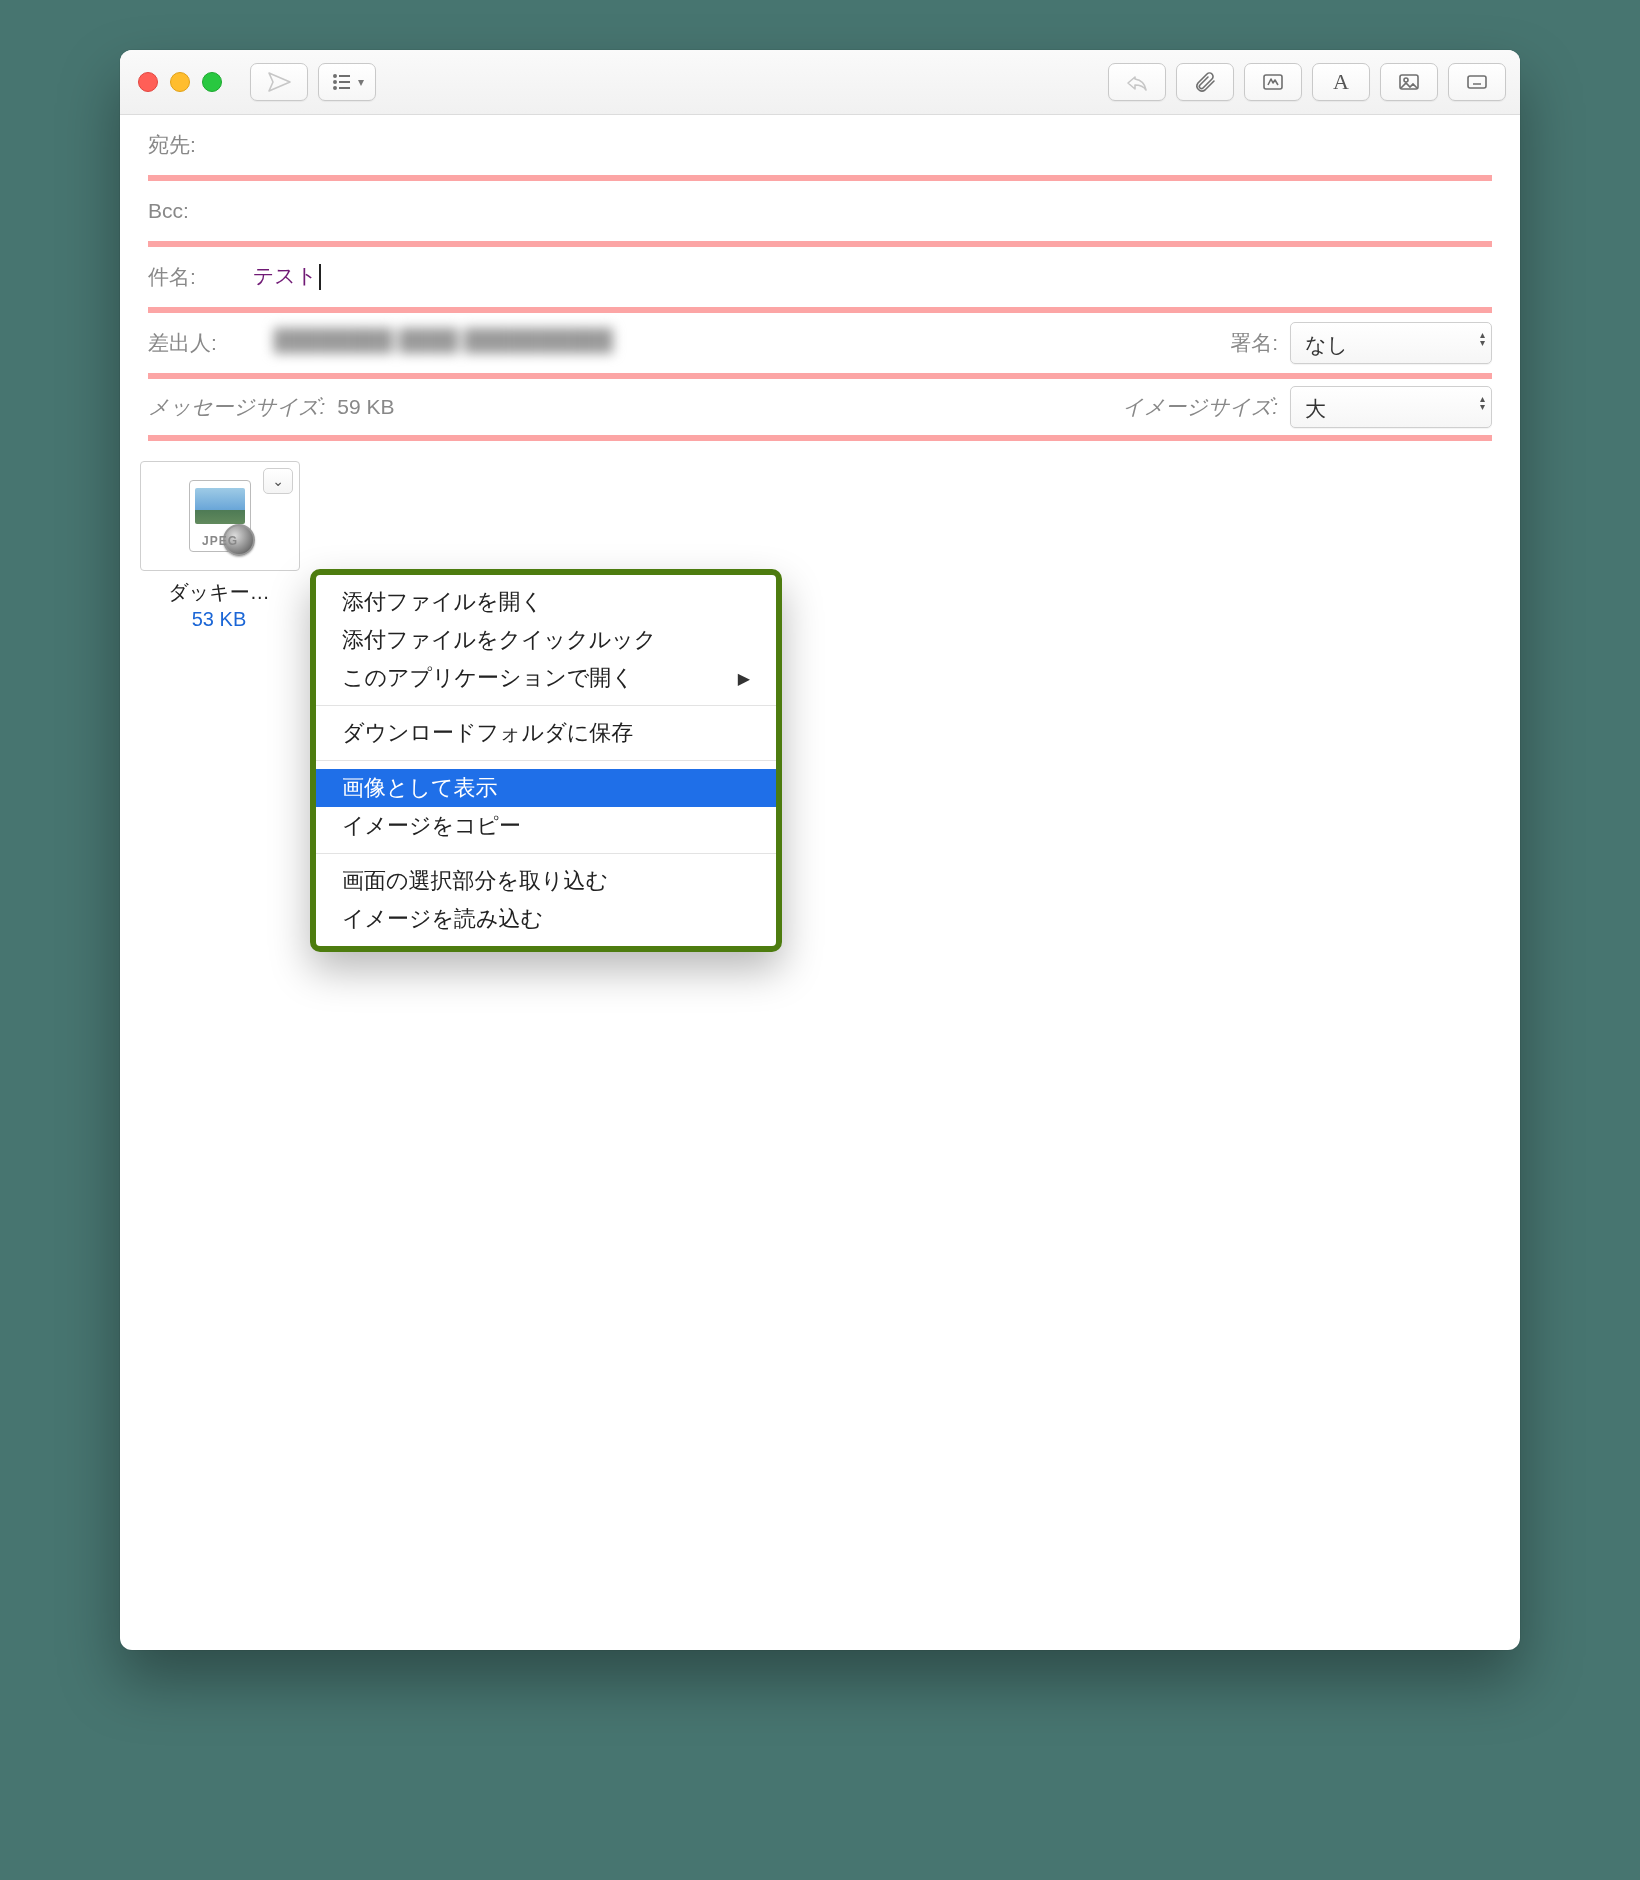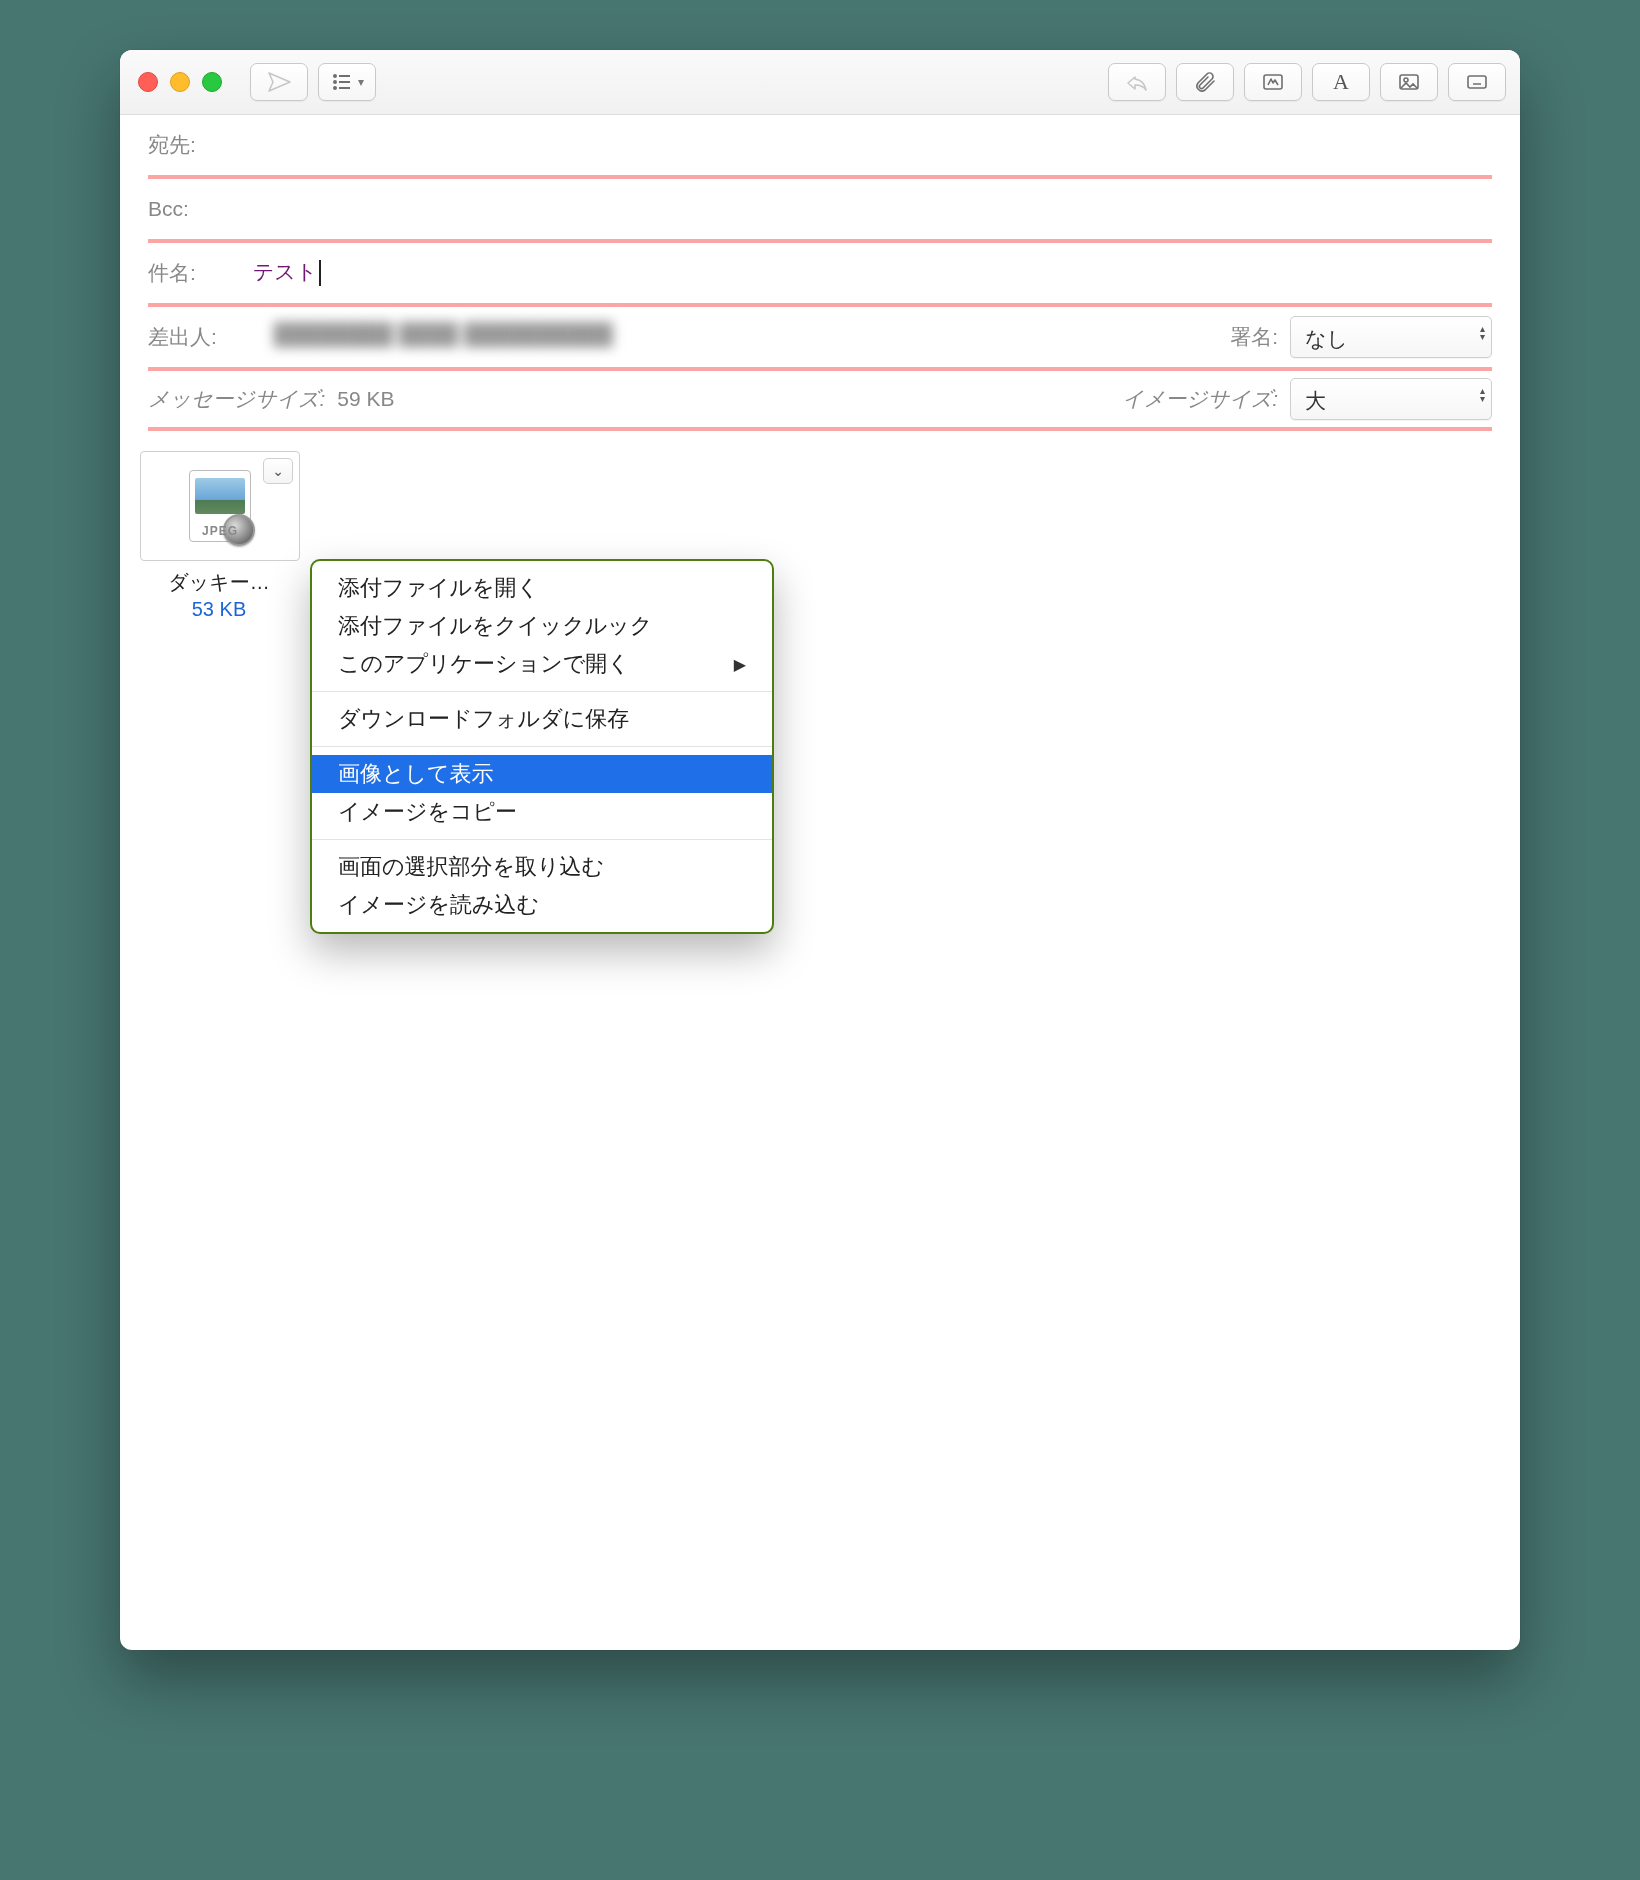--- a/index.html
+++ b/index.html
@@ -60,21 +60,21 @@
   .tb-btn svg{width:24px;height:24px;}
   .tb-spacer{flex:1;}
   .tb-right{display:flex;gap:10px;}
 
   
   .fields{padding:0 28px;}
   .row{
     display:flex;
     align-items:center;
     min-height:60px;
-    border-bottom:4px solid #fca5a5;
+    border-bottom:6px solid #fca5a5;
     gap:12px;
   }
   .row:first-child{border-top:none;}
   .row .label{color:#888;white-space:nowrap;}
   .row .value{flex:1;color:#701a75;min-height:30px;margin-left:45px;}
   .row .value.blur{filter:blur(6px);color:#999;}
   .row .cursor{display:inline-block;width:2px;height:26px;background:#222;vertical-align:middle;margin-left:2px;}
   .row .right{margin-left:auto;display:flex;align-items:center;gap:12px;}
 
   .select{
@@ -153,21 +153,21 @@
     white-space:nowrap;overflow:hidden;
   }
   .attach .fsize{font-size:20px;color:#1b66d6;margin-top:2px;}
 
   
   .menu{
     position:absolute;
     left:190px; top:128px; 
     width:460px;
     background:#ffffff;
-    border:2px solid #4d7c0f;
+    border:6px solid #4d7c0f;
     border-radius:10px;
     box-shadow:0 18px 40px rgba(0,0,0,.28);
     padding:8px 0;
     font-size:22px;
     z-index:10;
   }
   .menu .mi{
     padding:4px 26px;
     display:flex;align-items:center;justify-content:space-between;
     color:#222;

